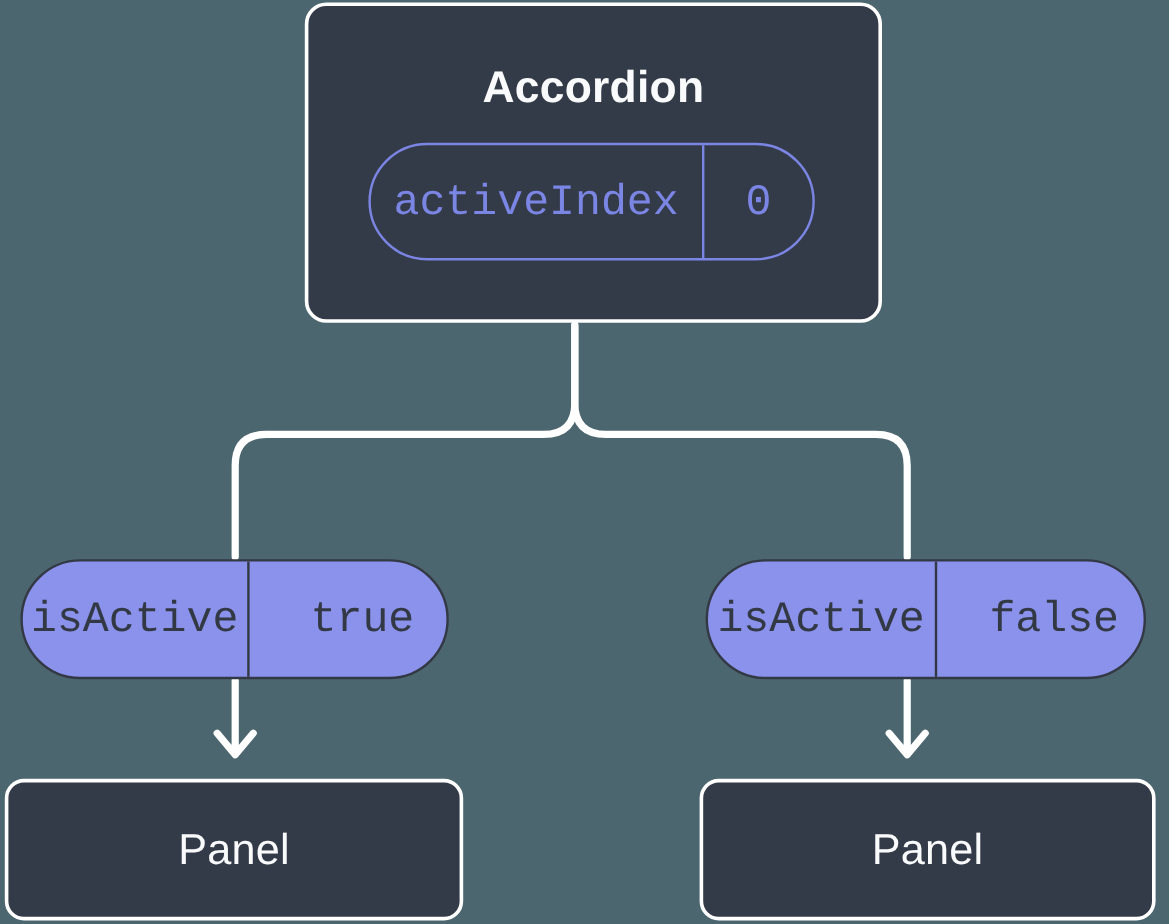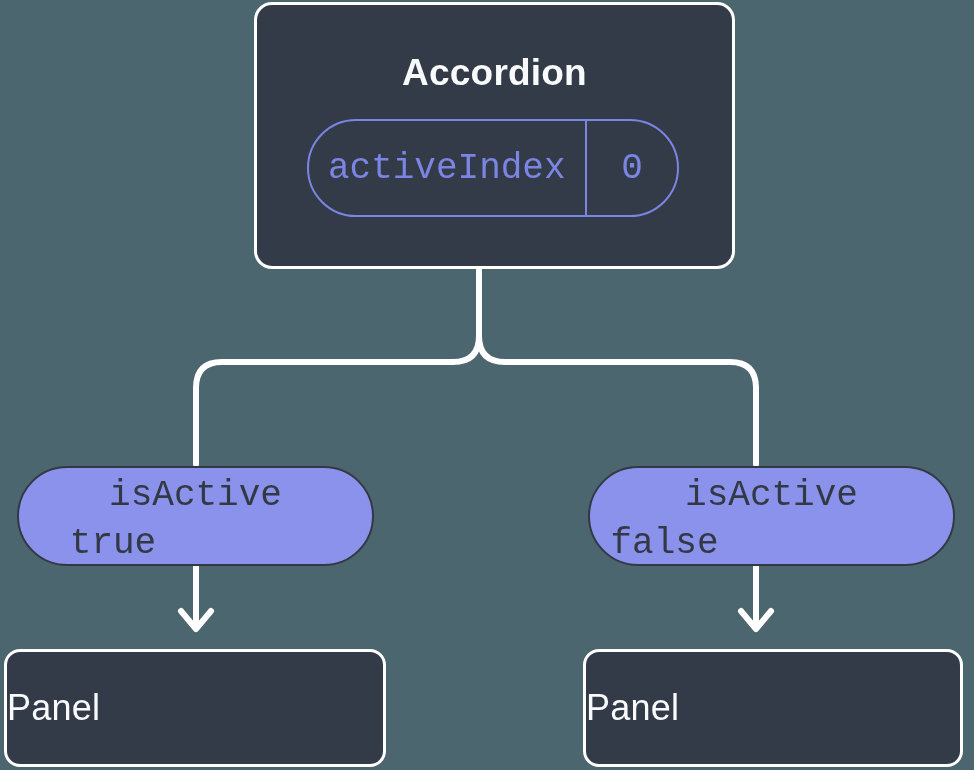--- a/index.html
+++ b/index.html
@@ -71,34 +71,34 @@
   .pill-state .divider { background: #7B85E4; }
   .pill-state .seg.value { width: 90px; }
   
   .pill-prop {
     top: 466px;
     height: 100px;
     background: #8A92EC;
     border: 2.5px solid #333944;
     color: #333944;
     font-weight: 400;
-    flex-direction: column;
   }
   .pill-prop .divider { background: #333944; }
   .pill-prop-left  { left: 17px;  width: 357px; }
   .pill-prop-left  .seg.value { width: 140px; margin-left: 24px; }
   .pill-prop-right { left: 588px; width: 367px; }
-  .pill-prop-right .seg.value { width: 149px; }
+  .pill-prop-right .seg.value { width: 149px; padding-left: 23px; }
   
   .node-panel {
     top: 649px;
     width: 382px; height: 118px;
     border-radius: 16px;
     display: flex;
     align-items: center;
+    justify-content: center;
   }
   .node-panel-left  { left: 4px; }
   .node-panel-right { left: 583px; width: 380px; }
   .panel-label {
     font-size: 36px;
     font-weight: 500;
     letter-spacing: 0.2px;
     color: #F9FAFB;
   }
 </style>

